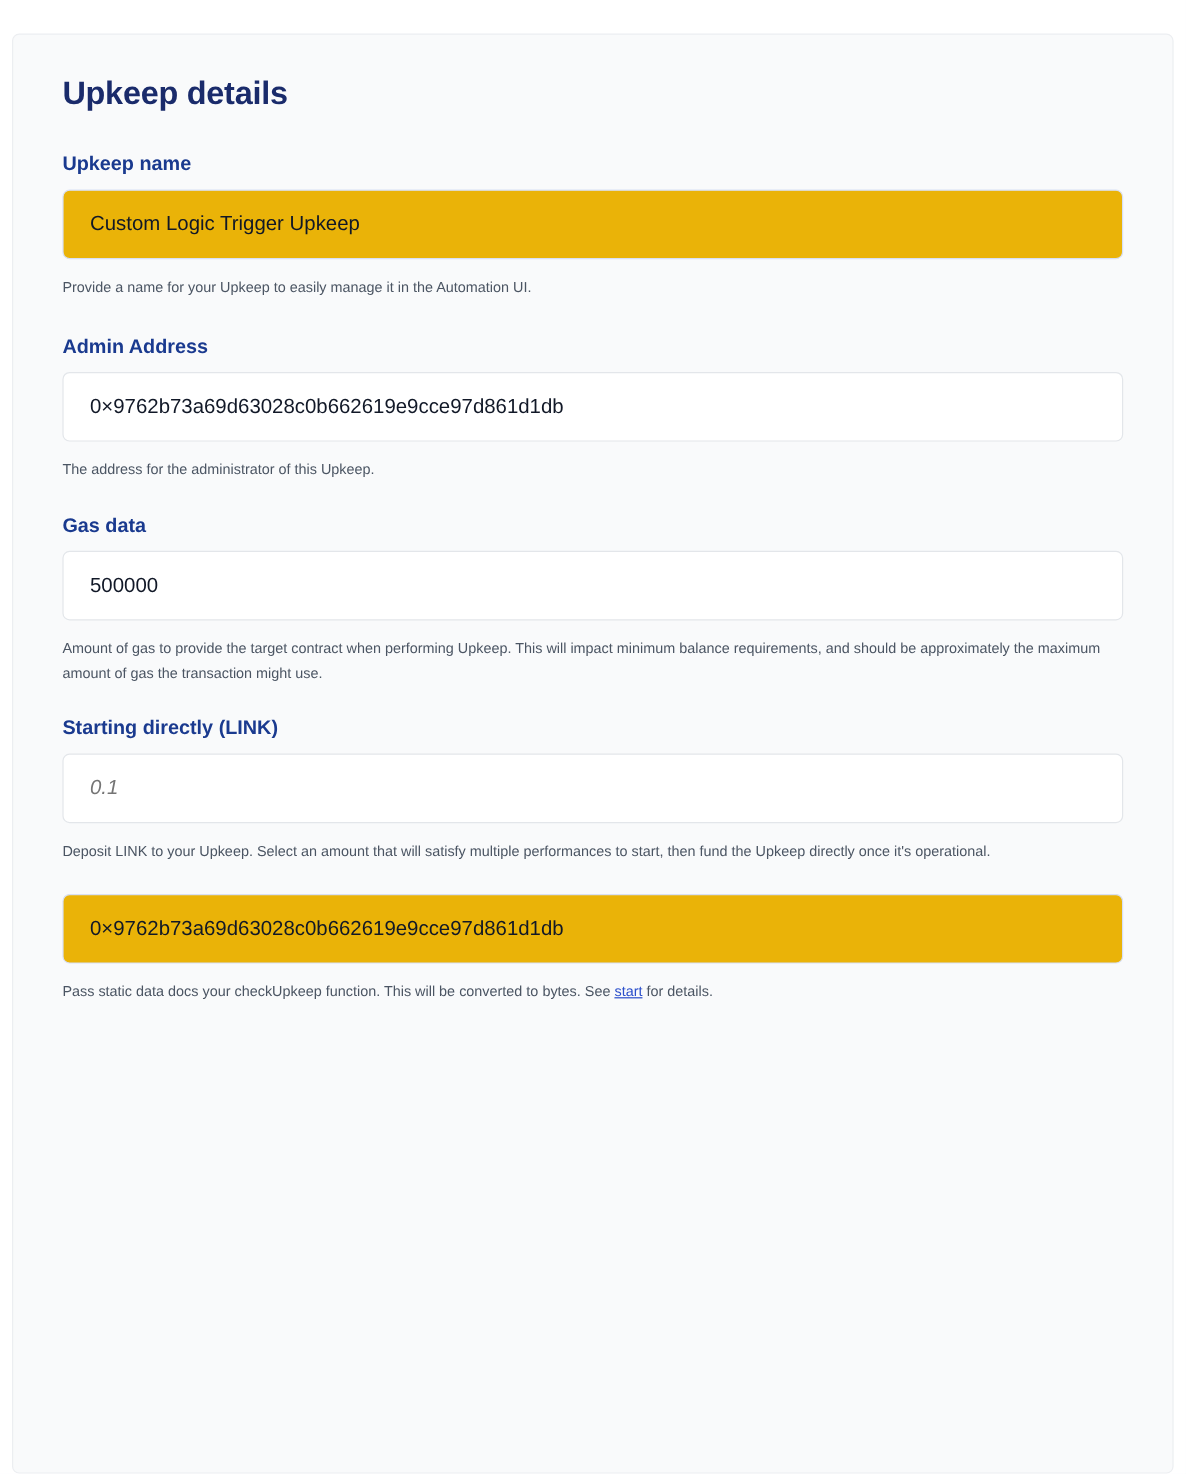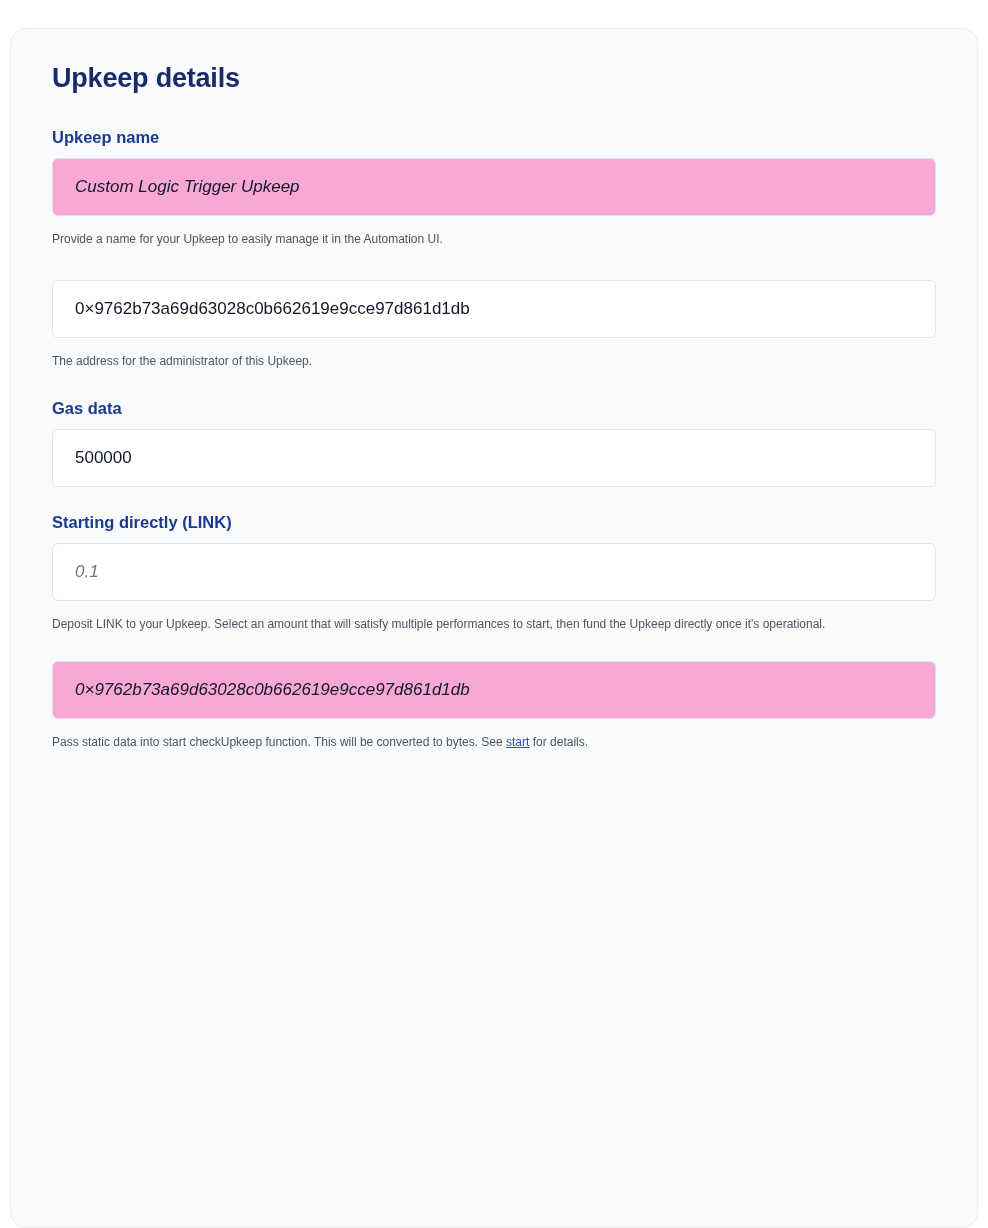--- a/index.html
+++ b/index.html
@@ -14,21 +14,21 @@
     -webkit-font-smoothing: antialiased;
   }
   .panel {
     position: absolute;
     left: 10px;
     top: 28px;
     width: 968px;
     min-height: 1200px;
     background: #f9fafb;
     border: 1px solid #eceef1;
-    border-radius: 16px;
+    border-radius: 6px;
     box-sizing: border-box;
     padding: 34px 41px 40px 41px;
   }
   .page-title {
     margin: 0 0 34px 0;
     font-size: 27px;
     font-weight: bold;
     color: #1a2b6b;
     letter-spacing: -0.2px;
   }
@@ -65,23 +65,22 @@
     padding: 0 22px;
     font-size: 17px;
     color: #111827;
     background: #ffffff;
     border: 1px solid #e3e6ea;
     border-radius: 6px;
     font-family: "Liberation Sans", sans-serif;
     outline: none;
   }
   .input.filled-focus {
-    background: #f9a8d4;
+    background: #eab308;
     border-color: #d8e0f5;
-    font-style: italic;
   }
   .input.placeholder-italic {
     color: #b91c1c;
     font-style: italic;
   }
   .helper {
     font-size: 12px;
     line-height: 1.72;
     color: #4b5563;
     margin: 13px 0 0 0;
@@ -103,39 +102,41 @@
 
   <div class="field">
     <label class="field-label">Upkeep name</label>
     <input class="input filled-focus" type="text" value="Custom Logic Trigger Upkeep" style="">
     <p class="helper">Provide a name for your Upkeep to easily manage it in the Automation UI.</p>
   </div>
 
   <div class="gap-lg"></div>
 
   <div class="field">
+    <label class="field-label">Admin Address</label>
     <input class="input" type="text" value="0×9762b73a69d63028c0b662619e9cce97d861d1db" style="">
     <p class="helper">The address for the administrator of this Upkeep.</p>
   </div>
 
   <div class="gap-md"></div>
 
   <div class="field">
     <label class="field-label">Gas data</label>
     <input class="input" type="text" value="500000" style="">
+    <p class="helper">Amount of gas to provide the target contract when performing Upkeep. This will impact minimum balance requirements, and should be approximately the maximum amount of gas the transaction might use.</p>
   </div>
 
   <div class="gap-sm"></div>
 
   <div class="field">
     <label class="field-label">Starting directly (LINK)</label>
     <input class="input placeholder-italic" type="text" placeholder="0.1" style="">
     <p class="helper">Deposit LINK to your Upkeep. Select an amount that will satisfy multiple performances to start, then fund the Upkeep directly once it's operational.</p>
   </div>
 
   <div class="gap-sm"></div>
 
   <div class="field">
     <input class="input filled-focus" type="text" value="0×9762b73a69d63028c0b662619e9cce97d861d1db" style="">
-    <p class="helper"><span>Pass static data into start checkUpkeep function. This will be converted to bytes. See </span><a href="#">start</a><span> for details.</span></p>
+    <p class="helper"><span>Pass static data docs your checkUpkeep function. This will be converted to bytes. See </span><a href="#">start</a><span> for details.</span></p>
   </div>
 
 </div>
 
 </body></html>

